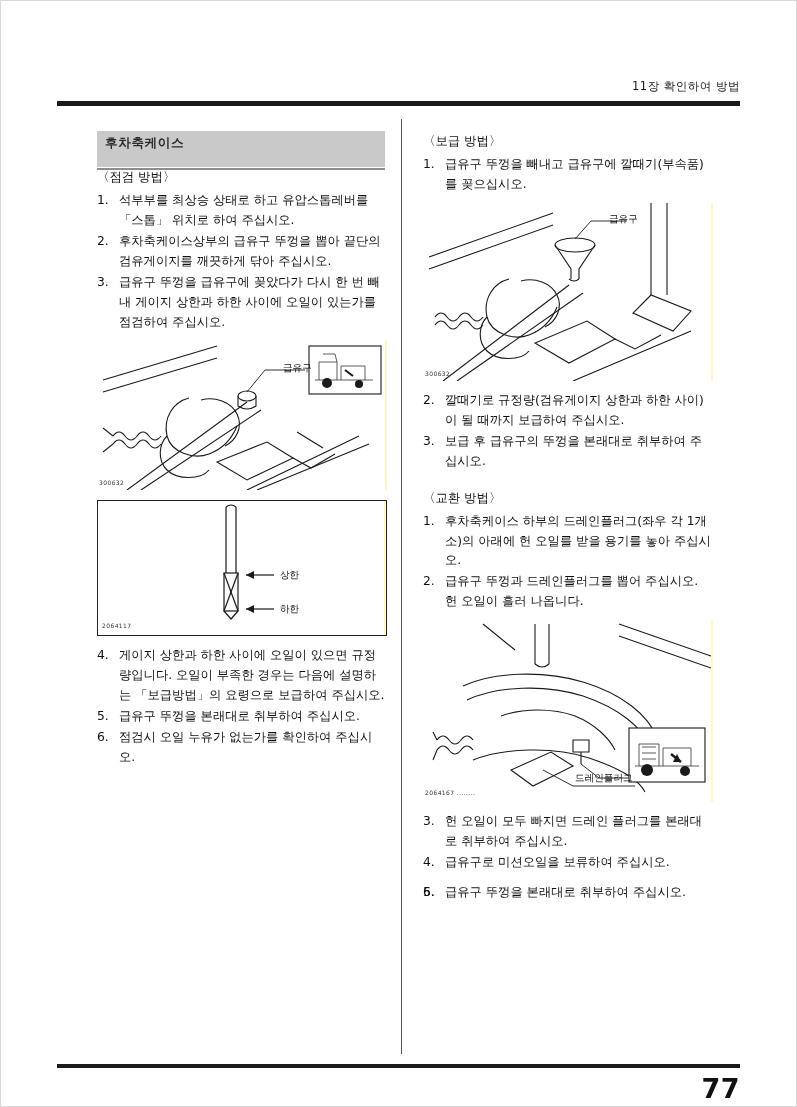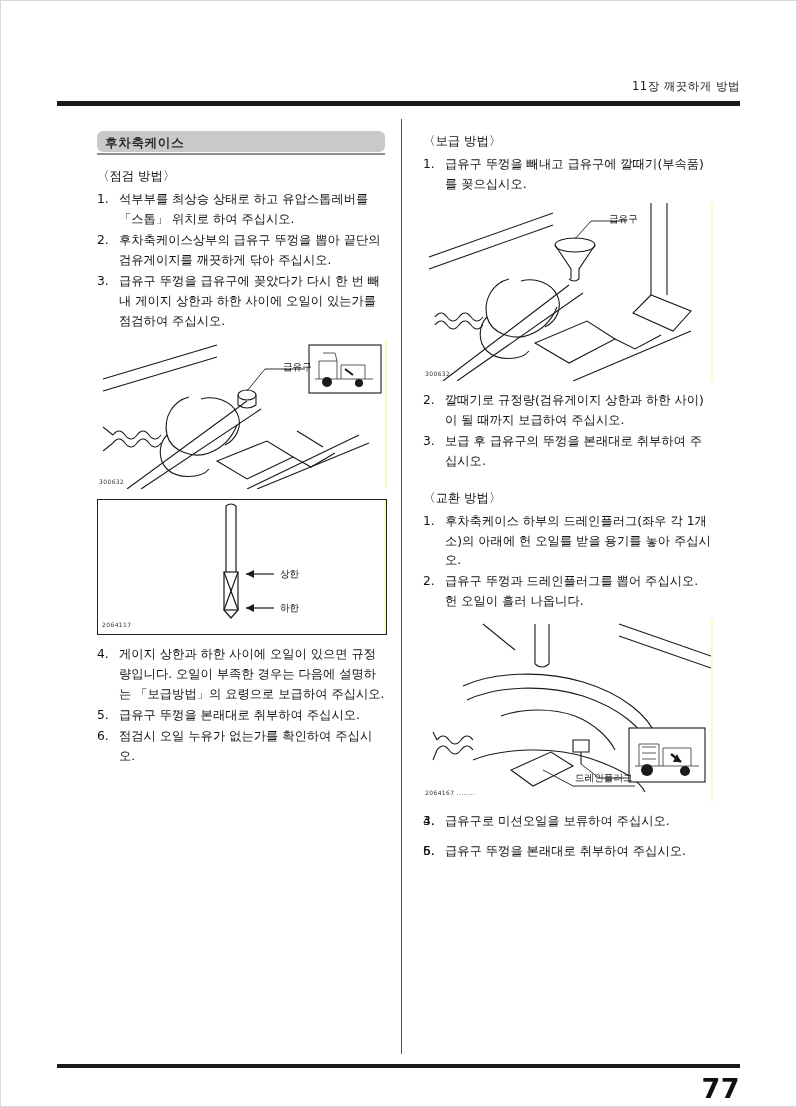--- a/index.html
+++ b/index.html
@@ -70,25 +70,23 @@
     font-size: 12.3px;
     line-height: 1.62;
     color: #111;
   }
   .col-left { left: 96px; }
   .col-right { left: 422px; }
 
   
   .section-band {
     position: relative;
-    height: 21px;
+    height: 36px;
     width: 288px;
     background: #c9c9c9;
-    margin-bottom: 14px;
-    border-radius: 6px;
   }
   .section-band::after {
     content: "";
     position: absolute;
     left: 0; right: 0; bottom: -3px;
     height: 2px;
     background: #8d8d8d;
   }
   .section-band span {
     position: absolute;
@@ -146,21 +144,21 @@
   }
   .boxed-fig {
     border: 1px solid #222;
   }
 </style>
 </head>
 <body>
 
 <div class="page">
 
-  <div class="header-text">11장 깨끗하게 방법</div>
+  <div class="header-text">11장 확인하여 방법</div>
   <div class="header-rule"></div>
   <div class="col-divider"></div>
 
   <div class="col col-left">
 
     <div class="section-band">
       <span>후차축케이스</span>
     </div>
 
     <div class="sub-head">〈점검 방법〉</div>
@@ -389,20 +387,21 @@
           <polygon points="258,142 250,142 254,134" fill="#1a1a1a"></polygon>
         </g>
       </svg>
       <div class="fig-label" style="left:152px; top:150px;">드레인플러그</div>
       <div class="fig-code" style="left:2px; top:168px;">2064167 ........</div>
     </div>
 
     <ol class="steps">
       <li>
         <span class="num">3.</span>
+        <span>헌 오일이 모두 빠지면 드레인 플러그를 본래대로 취부하여 주십시오.</span>
       </li>
       <li>
         <span class="num">4.</span>
         <span>급유구로 미션오일을 보류하여 주십시오.</span>
       </li>
       <li class="gap-top">
         <span class="num">5.</span>
       </li>
       <li>
         <span class="num">6.</span>

